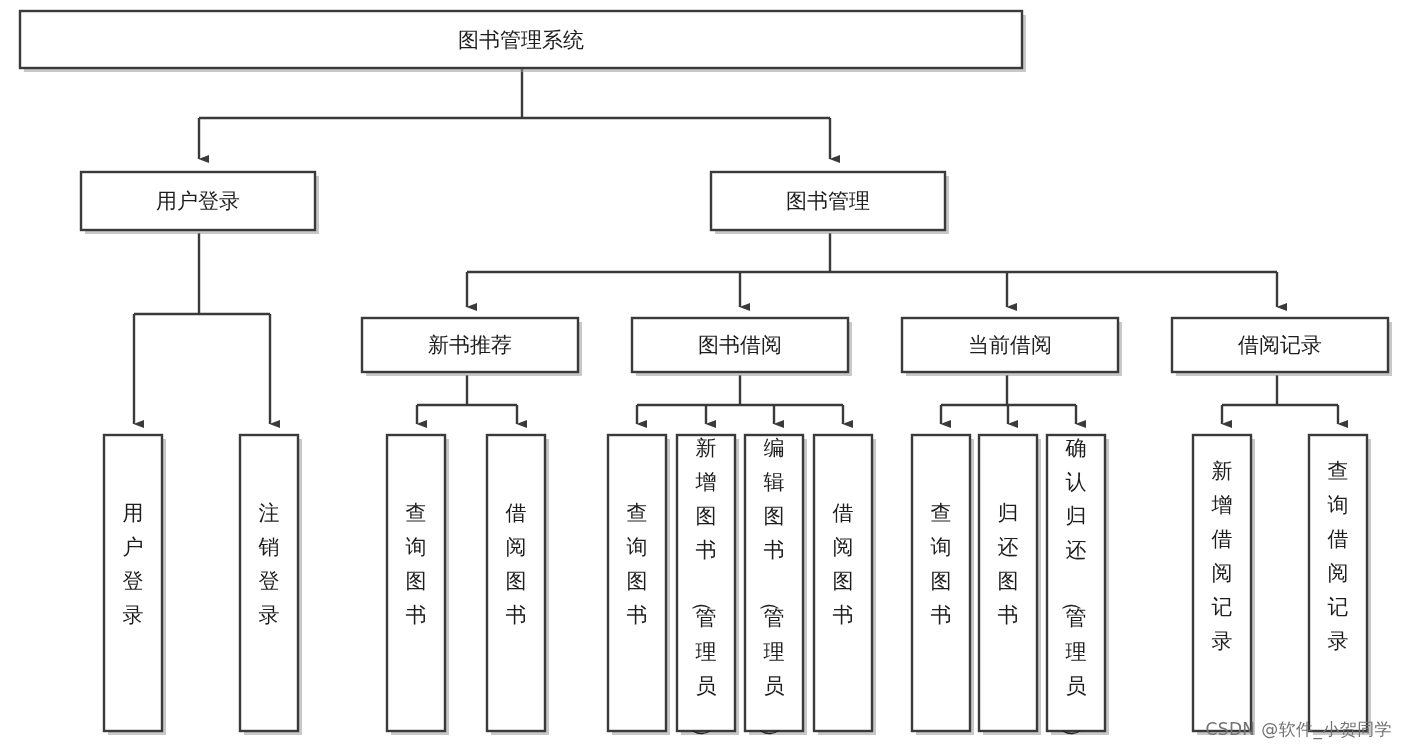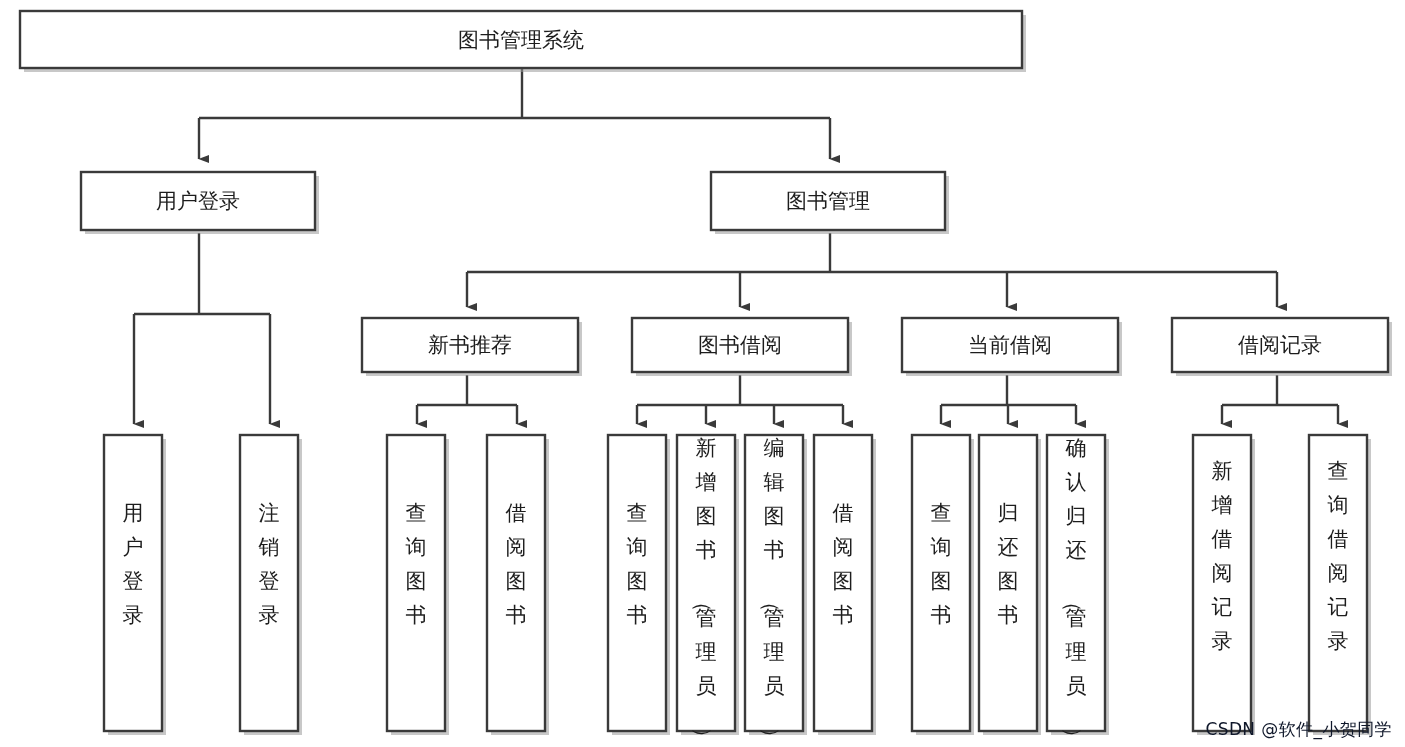--- a/index.html
+++ b/index.html
@@ -58,21 +58,21 @@
     font-size: 21px;
     text-anchor: middle;
     white-space: pre;
   }
   .watermark {
     position: absolute;
     right: 13px;
     bottom: 6px;
     font-family: "DejaVu Sans", "Liberation Sans", sans-serif;
     font-size: 17px;
-    color: #0f172a;
+    color: #737373;
     letter-spacing: 0.4px;
     user-select: none;
     pointer-events: none;
     white-space: nowrap;
   }
 </style>
 </head>
 <body>
 
 <div id="diagram-root">

